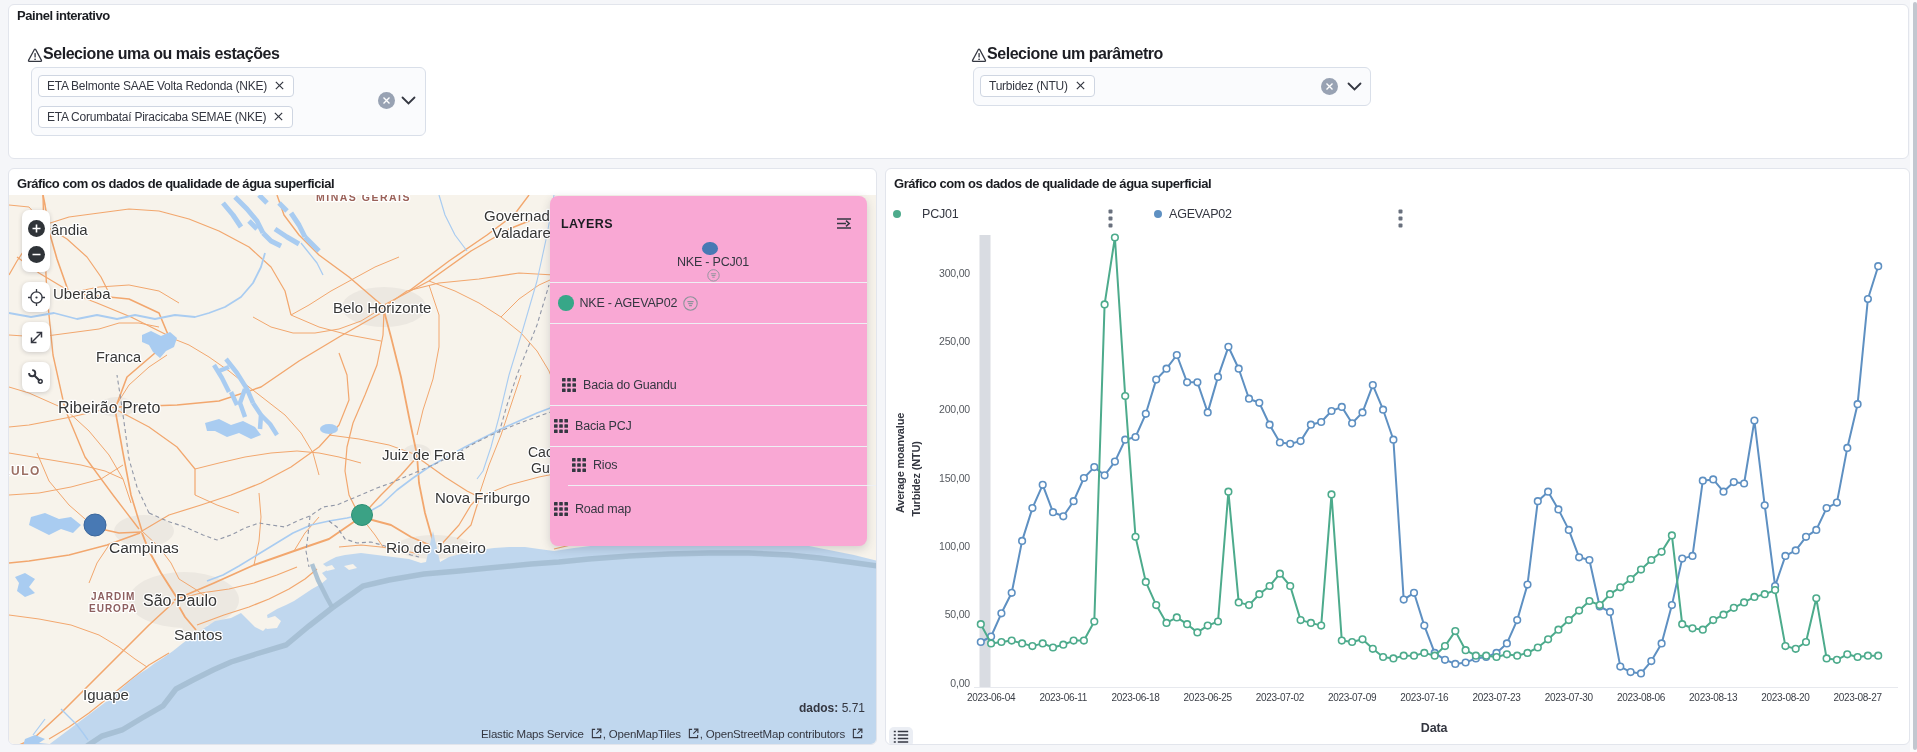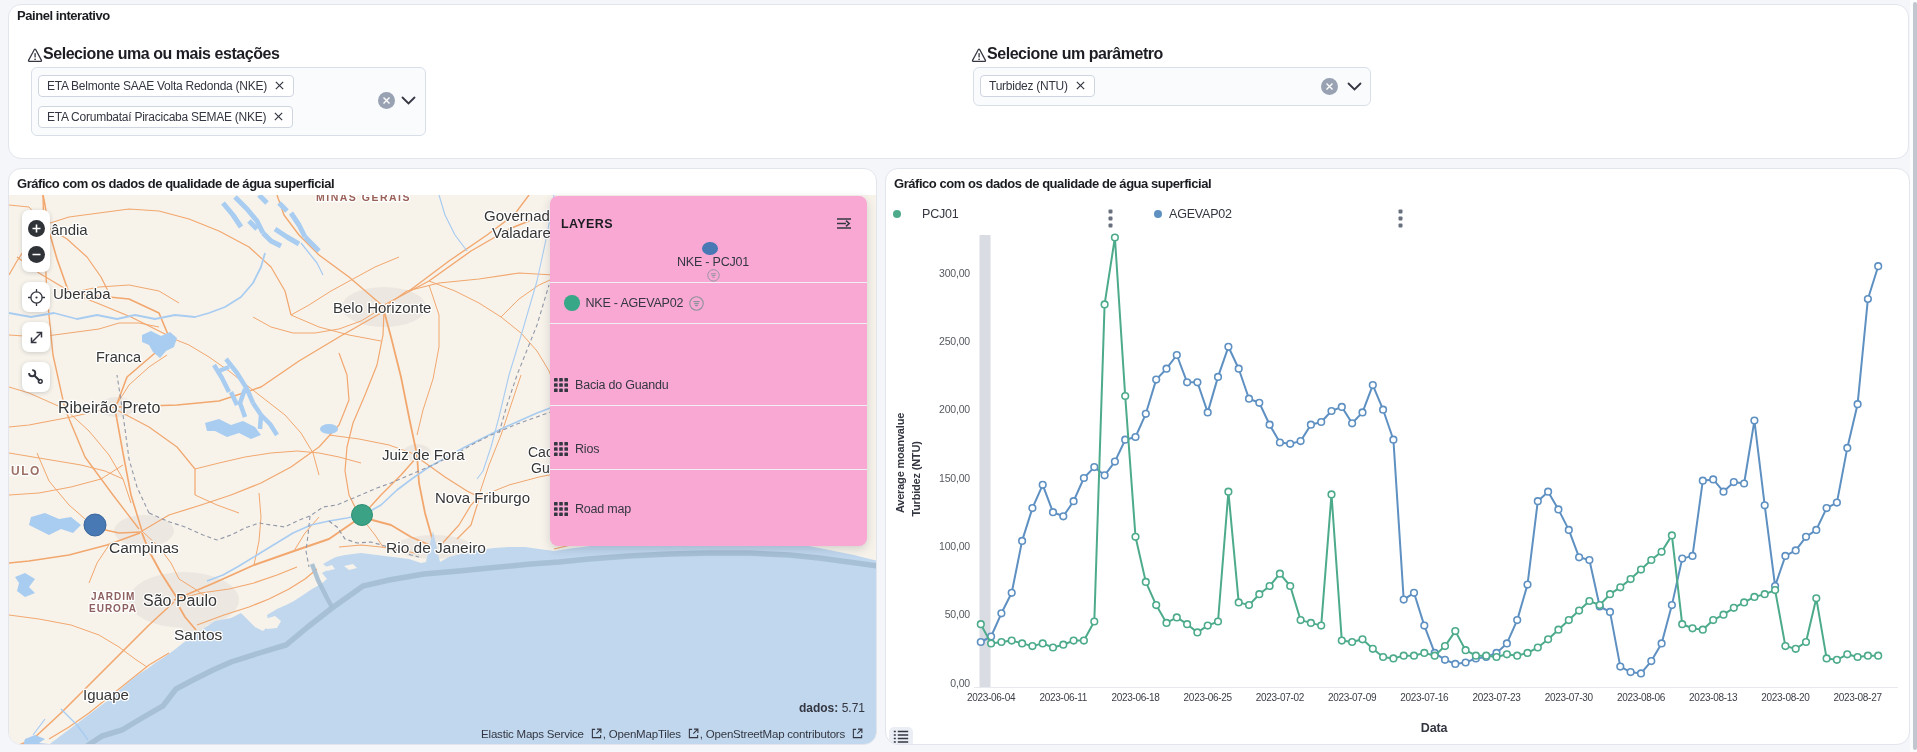--- a/index.html
+++ b/index.html
@@ -1,17 +1,17 @@
 <!DOCTYPE html>
 <html><head><meta charset="utf-8">
 <style>
 * { margin:0; padding:0; box-sizing:border-box; }
 html,body { width:1917px; height:752px; overflow:hidden; background:#f5f6f9;
   font-family:"Liberation Sans", sans-serif; color:#343741; }
-.panel { position:absolute; background:#fff; border:1px solid #e2e5ec; border-radius:13px; }
+.panel { position:absolute; background:#fff; border:1px solid #e2e5ec; border-radius:6px; }
 .ptitle { font-size:13px; font-weight:bold; letter-spacing:-0.45px; color:#1a1c21; }
 .lab { position:absolute; font-size:16px; font-weight:bold; letter-spacing:-0.45px; color:#1d1e24; }
 .input { position:absolute; background:#fafbfd; border:1px solid #d9dfe9; border-radius:6px; }
 .tag { position:absolute; background:#fff; border:1px solid #cfd6e2; border-radius:4px; height:22px;
   font-size:12px; letter-spacing:-0.25px; color:#343741; padding:0 8px; line-height:20px; white-space:nowrap; }
 .mbtn { position:absolute; background:#fff; border-radius:7px; box-shadow:0 1px 4px rgba(50,50,70,.22);
   display:flex; align-items:center; justify-content:center; }
 .row { position:absolute; left:0; width:100%; height:41px; border-bottom:1px solid #eef0f4;
   display:flex; align-items:center; font-size:12.5px; letter-spacing:-0.2px; color:#343741; }
 </style></head>
@@ -240,45 +240,61 @@
             <path d="M10 3.6 L13.2 6.5 L10 9.4" fill="none" stroke="#343741" stroke-width="1.5"></path>
           </svg></div>
       <div class="row" style="top:46px;padding-left:3px;flex-direction:column;">
           <span style="width:15.5px;height:15.5px;border-radius:50%;background:#4879b4;display:inline-block;"></span>
           <span style="margin-left:6px;">NKE - PCJ01</span>
           <svg width="15" height="15" viewBox="0 0 15 15" style="margin-left:6px">
             <circle cx="7.5" cy="7.5" r="6.7" fill="none" stroke="#8e939b" stroke-width="1.1"></circle>
             <path d="M4.4 5.6 h6.2 M5.2 7.6 h4.6 M6.1 9.6 h2.8" stroke="#8e939b" stroke-width="1.1" fill="none"></path>
           </svg>
         </div>
-      <div class="row" style="top:87px;padding-left:14px;">
+      <div class="row" style="top:87px;padding-left:8px;">
           <span style="width:15.5px;height:15.5px;border-radius:50%;background:#37a788;display:inline-block;"></span>
           <span style="margin-left:6px;">NKE - AGEVAP02</span>
           <svg width="15" height="15" viewBox="0 0 15 15" style="margin-left:6px">
             <circle cx="7.5" cy="7.5" r="6.7" fill="none" stroke="#8e939b" stroke-width="1.1"></circle>
             <path d="M4.4 5.6 h6.2 M5.2 7.6 h4.6 M6.1 9.6 h2.8" stroke="#8e939b" stroke-width="1.1" fill="none"></path>
           </svg>
         </div>
-      <div class="row" style="top:169px;padding-left:4px;">
+      <div class="row" style="top:169px;padding-left:12px;">
           <svg width="14" height="14" viewBox="0 0 14 14">
             <g fill="#343741">
               <rect x="0" y="0" width="3.6" height="3.6" rx="0.6"></rect>
               <rect x="5.2" y="0" width="3.6" height="3.6" rx="0.6"></rect>
               <rect x="10.4" y="0" width="3.6" height="3.6" rx="0.6"></rect>
               <rect x="0" y="5.2" width="3.6" height="3.6" rx="0.6"></rect>
               <rect x="5.2" y="5.2" width="3.6" height="3.6" rx="0.6"></rect>
               <rect x="10.4" y="5.2" width="3.6" height="3.6" rx="0.6"></rect>
               <rect x="0" y="10.4" width="3.6" height="3.6" rx="0.6"></rect>
               <rect x="5.2" y="10.4" width="3.6" height="3.6" rx="0.6"></rect>
               <rect x="10.4" y="10.4" width="3.6" height="3.6" rx="0.6"></rect>
             </g>
           </svg>
           <span style="margin-left:7px;">Bacia do Guandu</span>
         </div>
-      <div class="row" style="top:233px;padding-left:4px;">
+      <div class="row" style="top:210px;padding-left:4px;">
+          <svg width="14" height="14" viewBox="0 0 14 14">
+            <g fill="#343741">
+              <rect x="0" y="0" width="3.6" height="3.6" rx="0.6"></rect>
+              <rect x="5.2" y="0" width="3.6" height="3.6" rx="0.6"></rect>
+              <rect x="10.4" y="0" width="3.6" height="3.6" rx="0.6"></rect>
+              <rect x="0" y="5.2" width="3.6" height="3.6" rx="0.6"></rect>
+              <rect x="5.2" y="5.2" width="3.6" height="3.6" rx="0.6"></rect>
+              <rect x="10.4" y="5.2" width="3.6" height="3.6" rx="0.6"></rect>
+              <rect x="0" y="10.4" width="3.6" height="3.6" rx="0.6"></rect>
+              <rect x="5.2" y="10.4" width="3.6" height="3.6" rx="0.6"></rect>
+              <rect x="10.4" y="10.4" width="3.6" height="3.6" rx="0.6"></rect>
+            </g>
+          </svg>
+          <span style="margin-left:7px;">Bacia PCJ</span>
+        </div>
+      <div class="row" style="top:249px;padding-left:4px;margin-left:18px;">
           <svg width="14" height="14" viewBox="0 0 14 14">
             <g fill="#343741">
               <rect x="0" y="0" width="3.6" height="3.6" rx="0.6"></rect>
               <rect x="5.2" y="0" width="3.6" height="3.6" rx="0.6"></rect>
               <rect x="10.4" y="0" width="3.6" height="3.6" rx="0.6"></rect>
               <rect x="0" y="5.2" width="3.6" height="3.6" rx="0.6"></rect>
               <rect x="5.2" y="5.2" width="3.6" height="3.6" rx="0.6"></rect>
               <rect x="10.4" y="5.2" width="3.6" height="3.6" rx="0.6"></rect>
               <rect x="0" y="10.4" width="3.6" height="3.6" rx="0.6"></rect>
               <rect x="5.2" y="10.4" width="3.6" height="3.6" rx="0.6"></rect>

